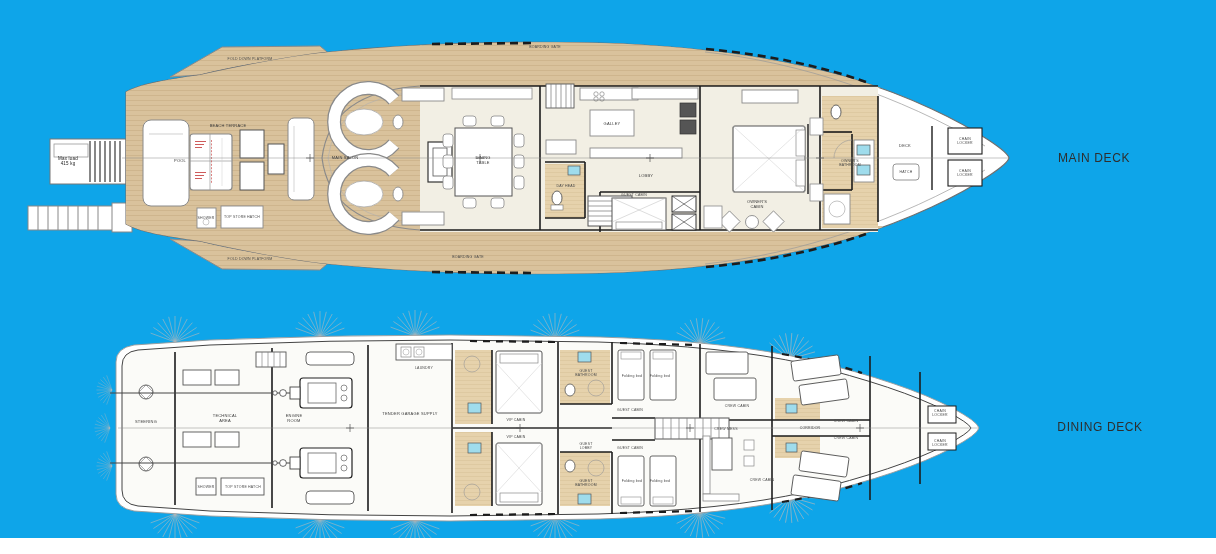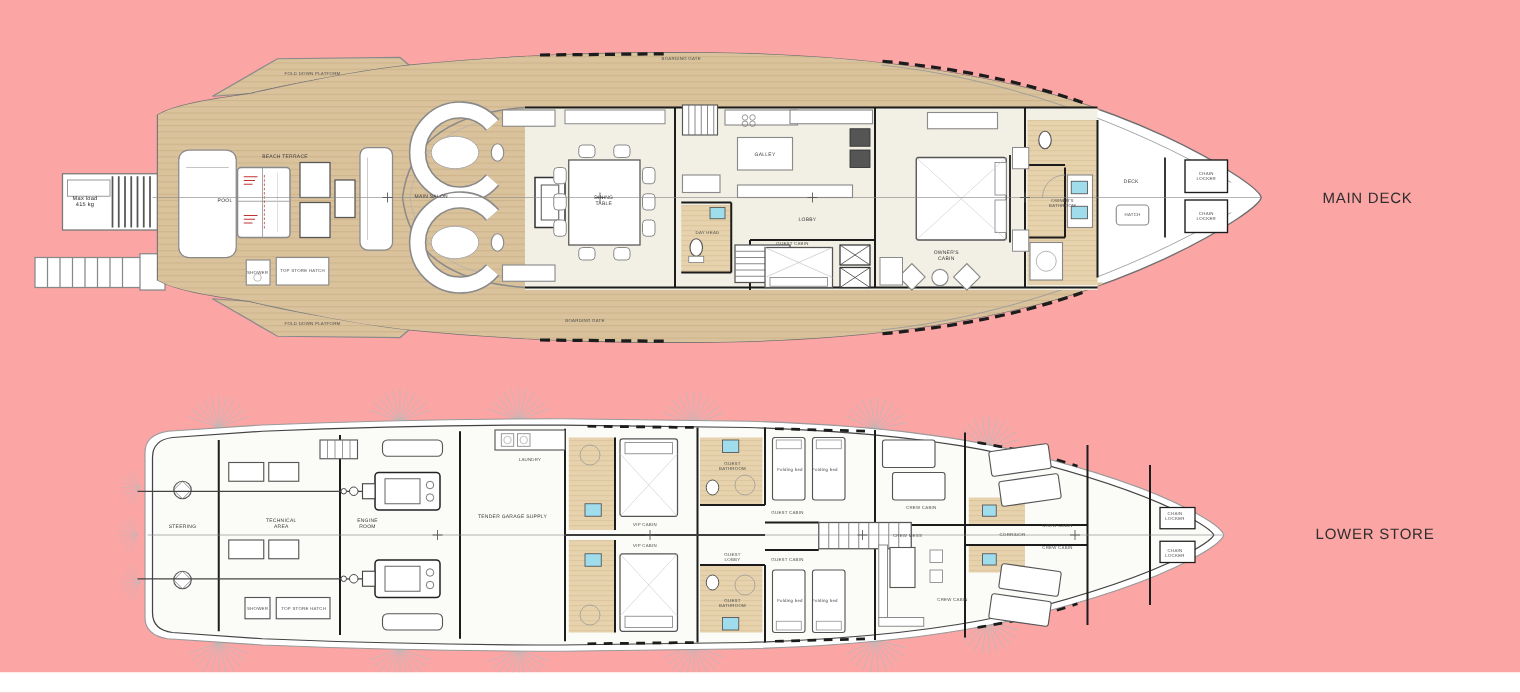--- a/index.html
+++ b/index.html
@@ -1,16 +1,16 @@
 <!DOCTYPE html>
 <html><head>
 <meta charset="utf-8">
 <style>
   html,body{margin:0;padding:0;background:#ffffff;}
-  .canvas{position:relative;width:1216px;height:538px;background:#fca5a5;overflow:hidden;
+  .canvas{position:relative;width:1216px;height:538px;background:#0ea5e9;overflow:hidden;
           font-family:"Liberation Sans", sans-serif;}
   .canvas svg{position:absolute;left:0;top:0;}
   .lbl{position:absolute;transform:translate(-50%,-50%);font-size:4px;line-height:1.2;
        color:#3a3a3a;letter-spacing:.2px;text-align:center;white-space:pre-line;
        font-family:"Liberation Sans", sans-serif;}
   .lbl.tiny{font-size:3.5px;color:#4a4a4a;}
   .lbl.maxload{font-size:4.5px;color:#222;}
   .deck-title{position:absolute;transform:translate(-50%,-50%);font-size:12px;color:#2e2e2e;
        letter-spacing:.6px;white-space:nowrap;font-family:"Liberation Sans", sans-serif;}
 </style>
@@ -571,16 +571,16 @@
   <div class="lbl tiny" style="left:726px;top:429px">CREW MESS</div>
   <div class="lbl tiny" style="left:737px;top:406px">CREW CABIN</div>
   <div class="lbl tiny" style="left:762px;top:480px">CREW CABIN</div>
   <div class="lbl tiny" style="left:846px;top:421px">CREW CABIN</div>
   <div class="lbl tiny" style="left:846px;top:438px">CREW CABIN</div>
   <div class="lbl tiny" style="left:810px;top:428px">CORRIDOR</div>
   <div class="lbl tiny" style="left:940px;top:413px">CHAIN
 LOCKER</div>
   <div class="lbl tiny" style="left:940px;top:443px">CHAIN
 LOCKER</div>
-  <div class="deck-title" style="left:1100px;top:427px">LOWER STORE</div>
+  <div class="deck-title" style="left:1100px;top:427px">DINING DECK</div>
 </div>
 
 </div>
 
 </body></html>

